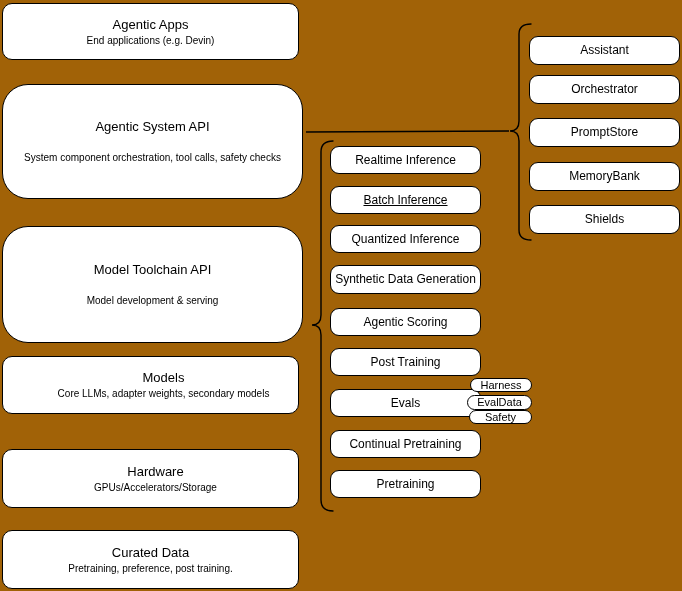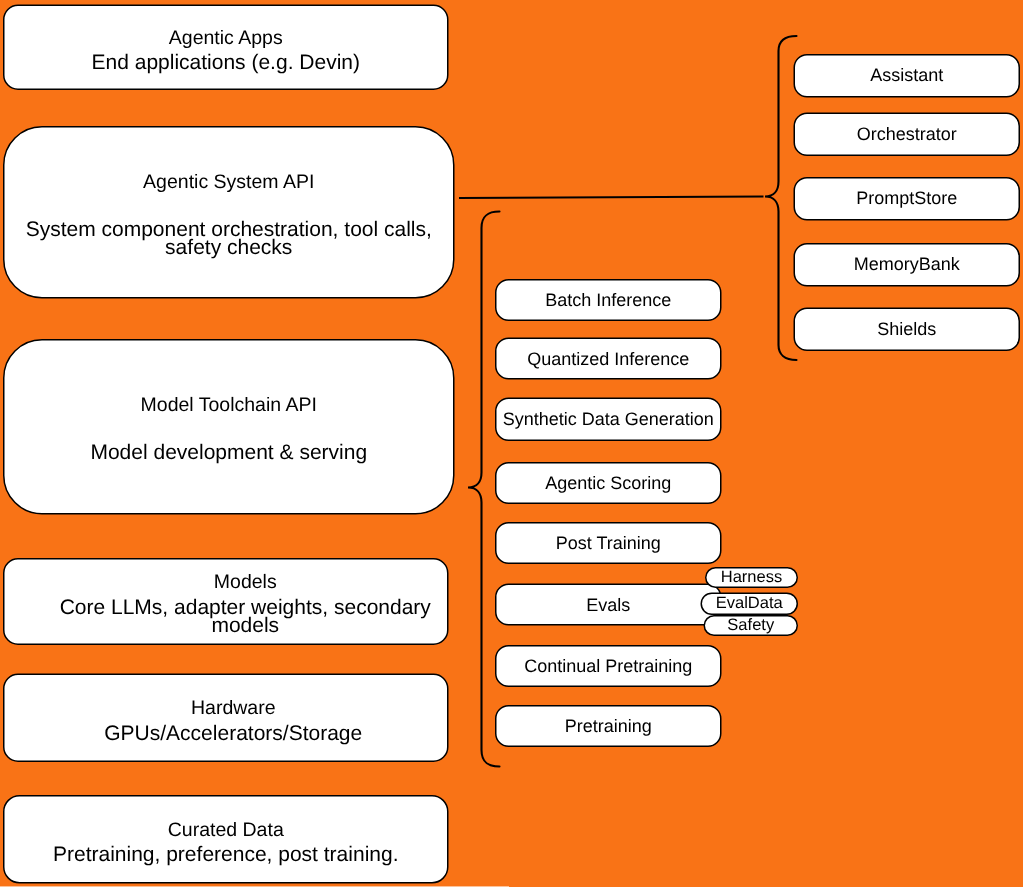--- a/index.html
+++ b/index.html
@@ -1,26 +1,26 @@
 <!DOCTYPE html>
 <html><head>
 <meta charset="utf-8">
 <style>
   html,body{margin:0;padding:0;background:#ffffff;}
   .canvas{
-    position:relative;width:682px;height:591px;background:#f97316;
+    position:relative;width:682px;height:591px;background:#a16207;
     font-family:"Liberation Sans",sans-serif;color:#000;overflow:hidden;
   }
   .box{
     position:absolute;background:#ffffff;border:1.4px solid #000;
     box-sizing:border-box;display:flex;flex-direction:column;
     align-items:center;justify-content:center;text-align:center;
   }
   .lbox .title{font-size:13px;line-height:15px;}
-  .lbox .subtitle{font-size:14px;line-height:12px;margin-top:3px;}
+  .lbox .subtitle{font-size:10px;line-height:12px;margin-top:3px;}
   .lbox{border-radius:10px;left:2px;width:297px;}
   .lbox.bigr{border-radius:26px;width:301px;gap:15px;}
   .node{
     left:330px;width:151px;height:28px;border-radius:9px;
     font-size:12px;line-height:13px;
   }
   .rnode{
     left:529px;width:151px;height:29px;border-radius:9px;
     font-size:12px;line-height:13px;
   }
@@ -50,36 +50,37 @@
   <div class="box lbox bigr" style="top:84px;height:115px;">
     <div class="title">Agentic System API</div>
     <div class="subtitle">System component orchestration, tool calls, safety checks</div>
   </div>
 
   <div class="box lbox bigr" style="top:226px;height:117px;">
     <div class="title">Model Toolchain API</div>
     <div class="subtitle">Model development &amp; serving</div>
   </div>
 
-  <div class="box lbox" style="top:372px;height:58px;padding-left:26px;">
+  <div class="box lbox" style="top:356px;height:58px;padding-left:26px;">
     <div class="title">Models</div>
     <div class="subtitle">Core LLMs, adapter weights, secondary models</div>
   </div>
 
   <div class="box lbox" style="top:449px;height:59px;padding-left:10px;">
     <div class="title">Hardware</div>
     <div class="subtitle">GPUs/Accelerators/Storage</div>
   </div>
 
-  <div class="box lbox" style="top:530px;height:59px;border-radius:11px;">
+  <div class="box lbox" style="top:530px;height:59px;">
     <div class="title">Curated Data</div>
     <div class="subtitle">Pretraining, preference, post training.</div>
   </div>
 
-  <div class="box node" style="top:186px;">Batch Inference</div>
+  <div class="box node" style="top:146px;">Realtime Inference</div>
+  <div class="box node" style="top:186px;text-decoration:underline;">Batch Inference</div>
   <div class="box node" style="top:225px;">Quantized Inference</div>
   <div class="box node" style="top:265px;height:29px;">Synthetic Data Generation</div>
   <div class="box node" style="top:308px;">Agentic Scoring</div>
   <div class="box node" style="top:348px;">Post Training</div>
   <div class="box node" style="top:389px;">Evals</div>
   <div class="box node" style="top:430px;">Continual Pretraining</div>
   <div class="box node" style="top:470px;">Pretraining</div>
 
   <div class="box pill" style="left:470px;top:378px;width:62px;height:14px;">Harness</div>
   <div class="box pill" style="left:467px;top:395px;width:65px;height:15px;">EvalData</div>

